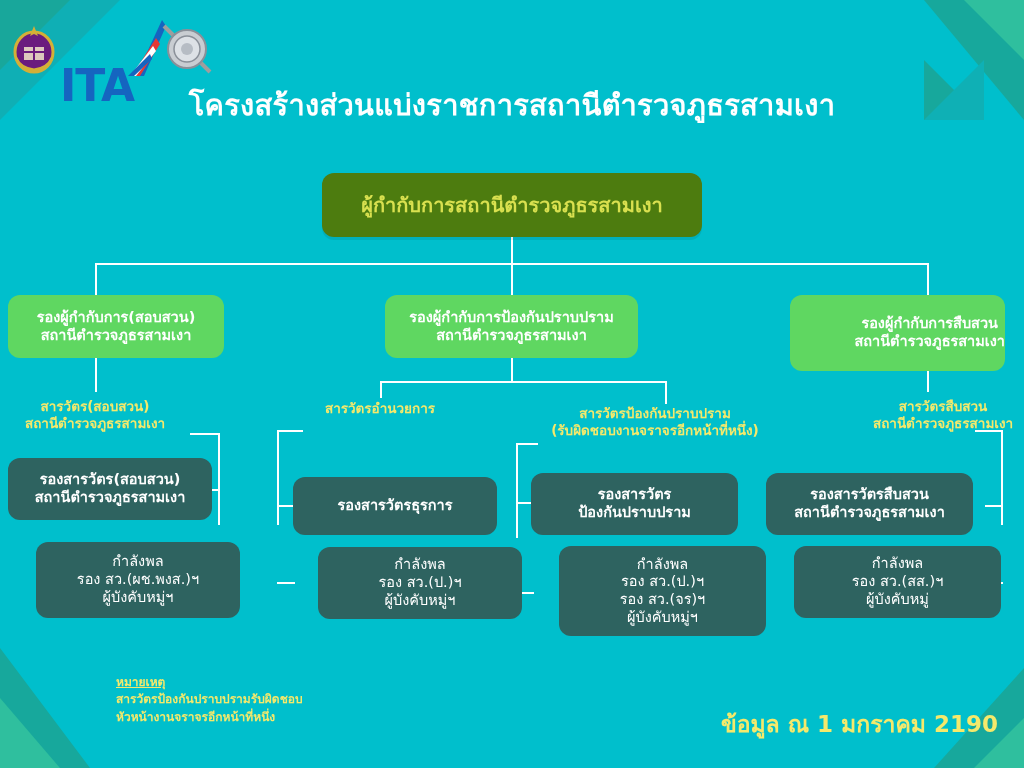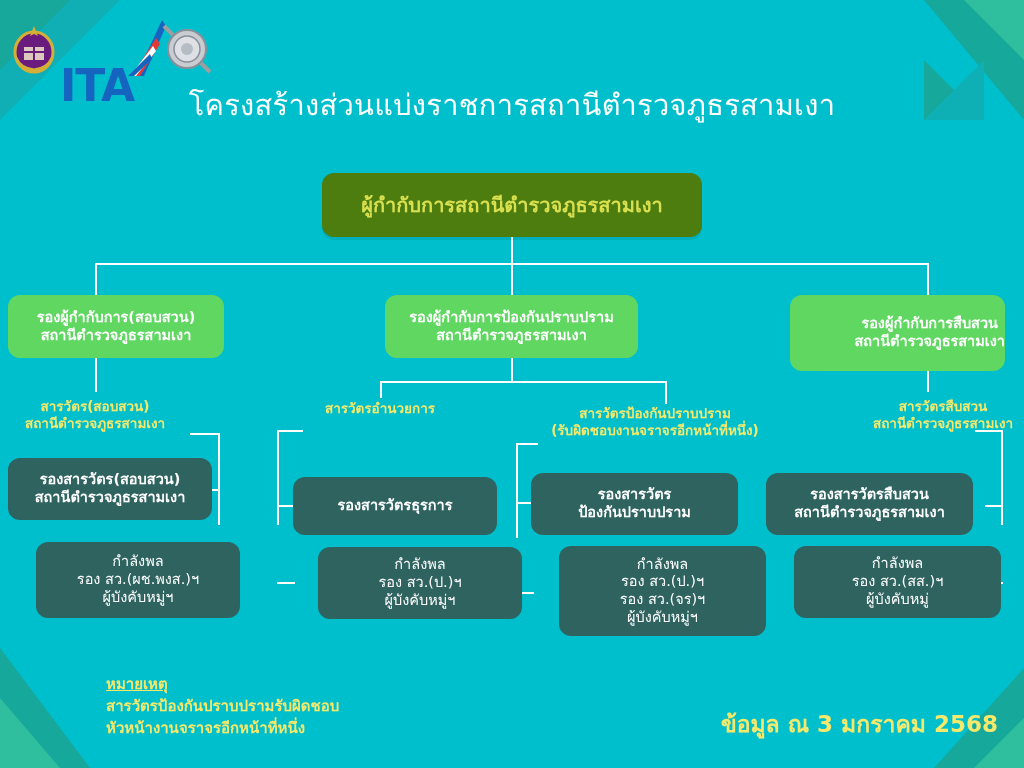--- a/index.html
+++ b/index.html
@@ -26,21 +26,21 @@
     position:absolute;left:54px;top:14px;
     font-size:44px;font-weight:bold;color:#1565C0;
     letter-spacing:-1px;font-family:"DejaVu Sans","Liberation Sans",sans-serif;margin-top:36px;
   }
   .flag-swoosh{position:absolute;left:116px;top:8px;width:46px;height:62px;}
   .shield-medal{position:absolute;left:150px;top:8px;width:62px;height:62px;}
 
   .page-title{
     position:absolute;left:0;right:0;top:82px;
     text-align:center;
-    font-size:29px;font-weight:normal;color:#FFFFFF;
+    font-size:29px;font-weight:bold;color:#FFFFFF;
     letter-spacing:0.3px;
   }
 
   
   .node{
     position:absolute;box-sizing:border-box;
     display:flex;align-items:center;justify-content:center;
     text-align:center;border-radius:12px;line-height:1.22;
   }
   .node-top{
@@ -64,22 +64,22 @@
     font-size:13.5px;font-weight:bold;line-height:1.25;
   }
 
   
   .ln{position:absolute;background:#FFFFFF;}
   .lv{width:2px;}
   .lh{height:2px;}
 
   
   .note{
-    position:absolute;left:106px;top:674px;
-    color:#F5E96B;font-size:15px;font-weight:bold;line-height:1.45;font-family:Liberation Serif, serif;
+    position:absolute;left:116px;top:674px;
+    color:#F5E96B;font-size:12px;font-weight:bold;line-height:1.45;font-family:Liberation Serif, serif;
   }
   .note-title{text-decoration:underline;}
   .asof{
     position:absolute;right:26px;top:706px;
     color:#F5E96B;font-size:23px;font-weight:bold;
   }
   .l2{white-space:pre-line;}
 </style>
 </head>
 <body>
@@ -252,15 +252,15 @@
     <span class="l2">กำลังพล
 รอง สว.(สส.)ฯ
 ผู้บังคับหมู่</span>
   </div>
 
   <div class="note">
     <div class="note-title">หมายเหตุ</div>
     <div class="l2">สารวัตรป้องกันปราบปรามรับผิดชอบ
 หัวหน้างานจราจรอีกหน้าที่หนึ่ง</div>
   </div>
-  <div class="asof">ข้อมูล ณ 3 มกราคม 2568</div>
+  <div class="asof">ข้อมูล ณ 1 มกราคม 2190</div>
 
 </div>
 
 </body></html>

